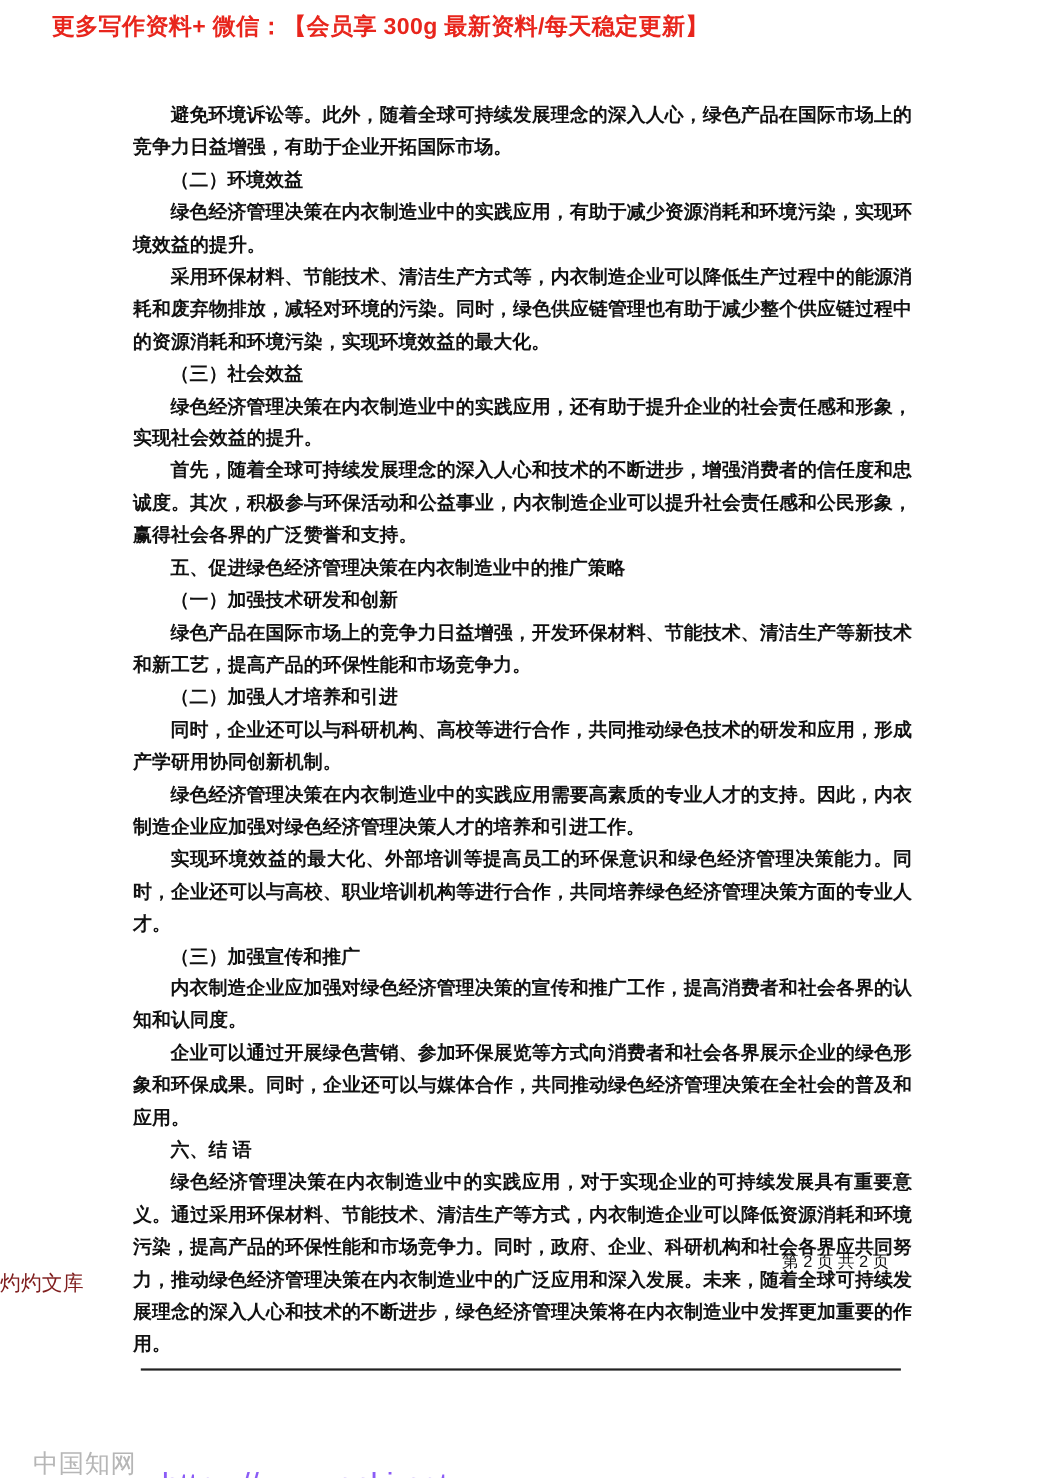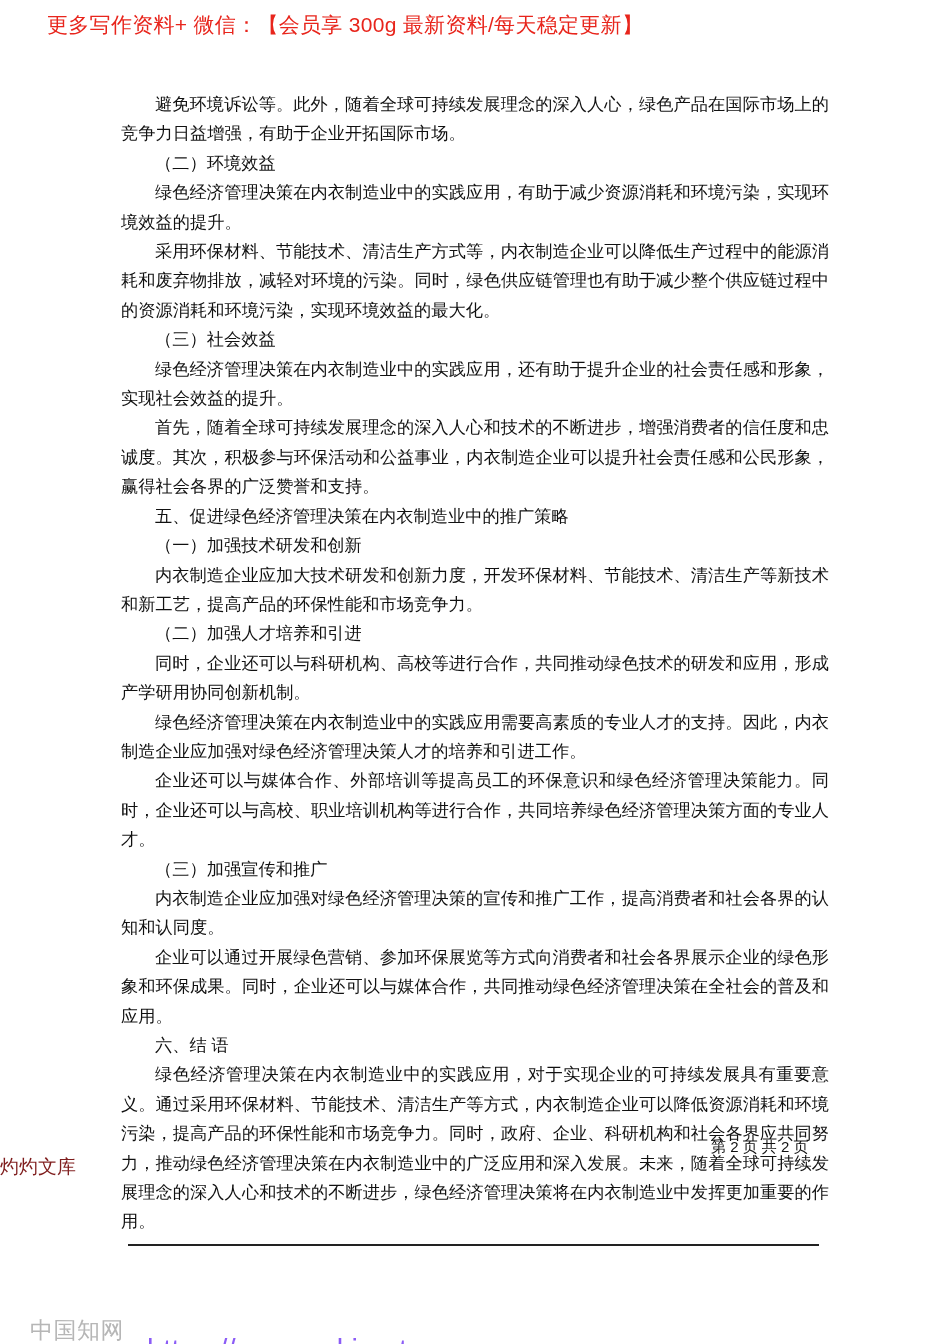--- a/index.html
+++ b/index.html
@@ -14,21 +14,21 @@
     font-family: "Liberation Sans", "DejaVu Sans", sans-serif;
     overflow: hidden;
   }
 
   
   .promo-header {
     position: absolute;
     left: 47px;
     top: 12px;
     font-size: 21px;
-    font-weight: normal;
+    font-weight: bold;
     color: #e8251c;
     letter-spacing: 0.3px;
     white-space: nowrap;
     line-height: 1.25;
   }
 
   
   .doc-body {
     position: absolute;
     left: 121px;
@@ -38,20 +38,21 @@
   .para {
     font-size: 17.2px;
     line-height: 29.4px;
     color: #111111;
     text-align: justify;
     text-justify: inter-ideograph;
     margin: 0;
     text-indent: 34px;
     letter-spacing: 0.05px;
     word-break: break-all;
+    font-weight: bold;
   }
 
   
   .page-indicator {
     position: absolute;
     left: 711px;
     top: 1138px;
     font-size: 15px;
     color: #111111;
     white-space: nowrap;
@@ -107,25 +108,25 @@
 <div class="doc-body">
   <p class="para">避免环境诉讼等。此外，随着全球可持续发展理念的深入人心，绿色产品在国际市场上的竞争力日益增强，有助于企业开拓国际市场。</p>
   <p class="para">（二）环境效益</p>
   <p class="para">绿色经济管理决策在内衣制造业中的实践应用，有助于减少资源消耗和环境污染，实现环境效益的提升。</p>
   <p class="para">采用环保材料、节能技术、清洁生产方式等，内衣制造企业可以降低生产过程中的能源消耗和废弃物排放，减轻对环境的污染。同时，绿色供应链管理也有助于减少整个供应链过程中的资源消耗和环境污染，实现环境效益的最大化。</p>
   <p class="para">（三）社会效益</p>
   <p class="para">绿色经济管理决策在内衣制造业中的实践应用，还有助于提升企业的社会责任感和形象，实现社会效益的提升。</p>
   <p class="para">首先，随着全球可持续发展理念的深入人心和技术的不断进步，增强消费者的信任度和忠诚度。其次，积极参与环保活动和公益事业，内衣制造企业可以提升社会责任感和公民形象，赢得社会各界的广泛赞誉和支持。</p>
   <p class="para">五、促进绿色经济管理决策在内衣制造业中的推广策略</p>
   <p class="para">（一）加强技术研发和创新</p>
-  <p class="para">内衣制造企业应加大技术研发和创新力度，开发环保材料、节能技术、清洁生产等新技术和新工艺，提高产品的环保性能和市场竞争力。</p>
+  <p class="para">绿色产品在国际市场上的竞争力日益增强，开发环保材料、节能技术、清洁生产等新技术和新工艺，提高产品的环保性能和市场竞争力。</p>
   <p class="para">（二）加强人才培养和引进</p>
   <p class="para">同时，企业还可以与科研机构、高校等进行合作，共同推动绿色技术的研发和应用，形成产学研用协同创新机制。</p>
   <p class="para">绿色经济管理决策在内衣制造业中的实践应用需要高素质的专业人才的支持。因此，内衣制造企业应加强对绿色经济管理决策人才的培养和引进工作。</p>
-  <p class="para">企业还可以与媒体合作、外部培训等提高员工的环保意识和绿色经济管理决策能力。同时，企业还可以与高校、职业培训机构等进行合作，共同培养绿色经济管理决策方面的专业人才。</p>
+  <p class="para">实现环境效益的最大化、外部培训等提高员工的环保意识和绿色经济管理决策能力。同时，企业还可以与高校、职业培训机构等进行合作，共同培养绿色经济管理决策方面的专业人才。</p>
   <p class="para">（三）加强宣传和推广</p>
   <p class="para">内衣制造企业应加强对绿色经济管理决策的宣传和推广工作，提高消费者和社会各界的认知和认同度。</p>
   <p class="para">企业可以通过开展绿色营销、参加环保展览等方式向消费者和社会各界展示企业的绿色形象和环保成果。同时，企业还可以与媒体合作，共同推动绿色经济管理决策在全社会的普及和应用。</p>
   <p class="para">六、结 语</p>
   <p class="para">绿色经济管理决策在内衣制造业中的实践应用，对于实现企业的可持续发展具有重要意义。通过采用环保材料、节能技术、清洁生产等方式，内衣制造企业可以降低资源消耗和环境污染，提高产品的环保性能和市场竞争力。同时，政府、企业、科研机构和社会各界应共同努力，推动绿色经济管理决策在内衣制造业中的广泛应用和深入发展。未来，随着全球可持续发展理念的深入人心和技术的不断进步，绿色经济管理决策将在内衣制造业中发挥更加重要的作用。</p>
 </div>
 
 <div class="page-indicator">第 2 页 共 2 页</div>
 
 <div class="library-watermark">灼灼文库</div>

